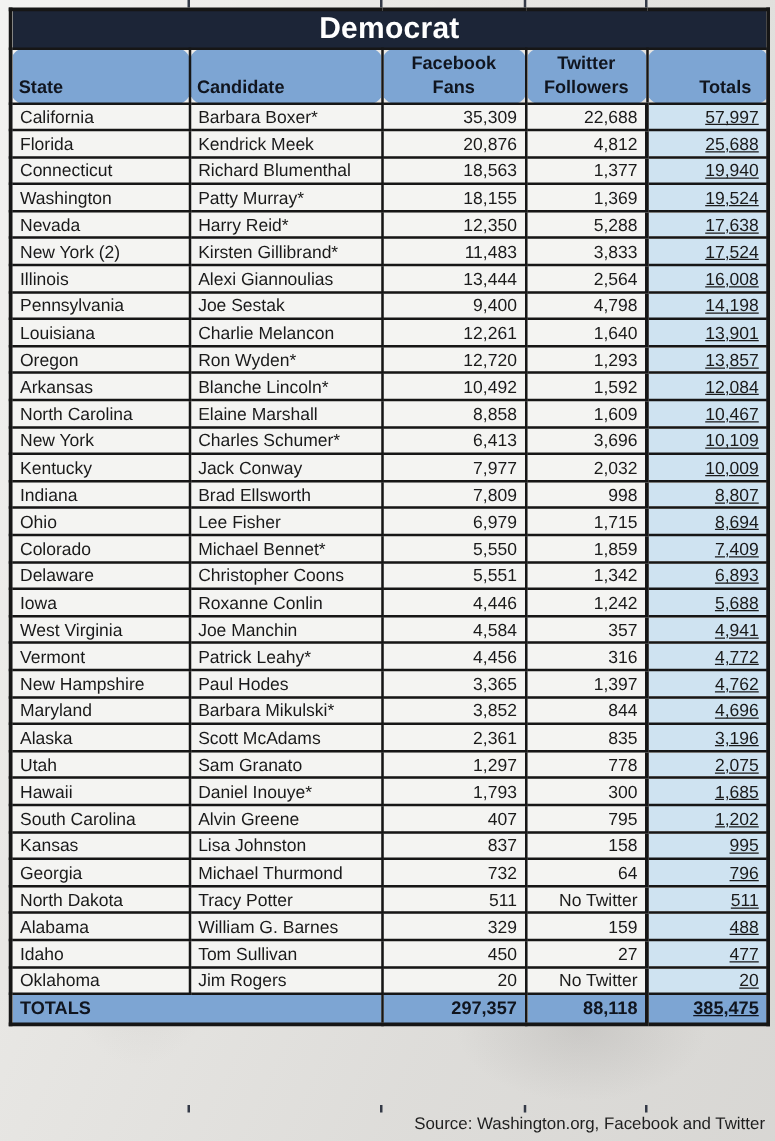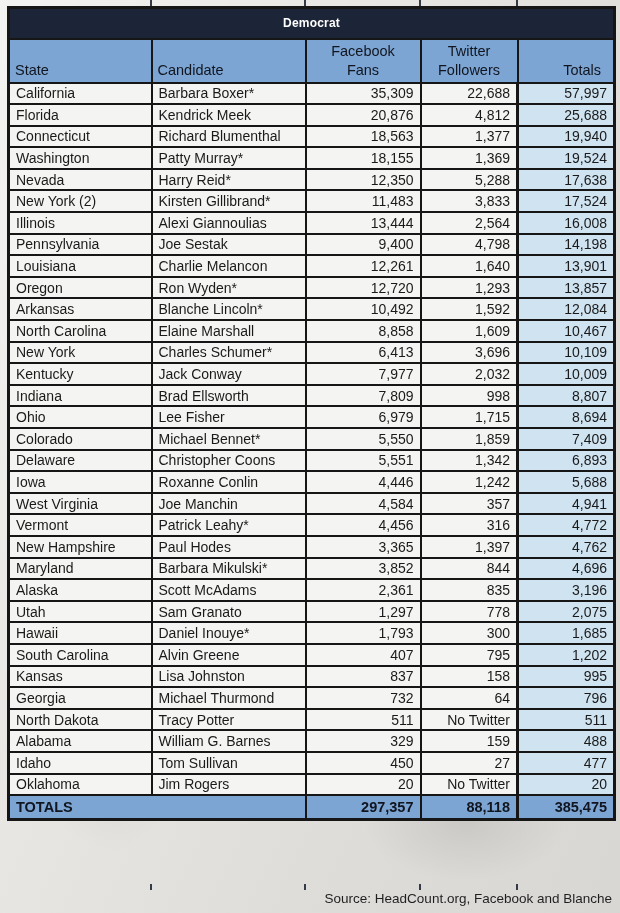--- a/index.html
+++ b/index.html
@@ -32,39 +32,39 @@
   table{
     position:absolute;left:7px;top:6px;z-index:1;
     width:606px;border-collapse:collapse;table-layout:fixed;
     border:3px solid var(--border);
   }
   col.c0{width:143px;} col.c1{width:154px;} col.c2{width:115px;} col.c3{width:97px;} col.c4{width:97px;}
   th,td{border:2px solid var(--border);overflow:hidden;white-space:nowrap;}
 
   .row-title td{
     background:var(--header-bg);color:var(--title-text);
-    font-size:12px;font-weight:bold;text-align:center;height:31px;
+    font-size:24px;font-weight:bold;text-align:center;height:31px;
     letter-spacing:.2px;
   }
   .row-cols th{
     background:var(--column-header-bg);color:var(--header-text);
-    font-size:14.5px;font-weight:normal;height:44px;
-    white-space:pre-line;line-height:1.25;
+    font-size:14.5px;font-weight:bold;height:44px;
+    white-space:pre-line;line-height:1.25;border-radius:10px;
   }
   th.h-left{text-align:left;vertical-align:bottom;padding:2px 5px;}
   th.h-center{text-align:center;vertical-align:middle;}
   th.h-right{text-align:right;vertical-align:bottom;padding:2px 12px 2px 2px;}
 
   tbody td{
     background:var(--row-bg);font-size:14px;height:21.6px;
     padding:1px 6px;color:var(--body-text);
   }
   tbody td.c0, tbody td.c1{text-align:left;}
   tbody td.c2, tbody td.c3, tbody td.c4{text-align:right;}
-  td.c4{background:var(--totals-column-bg);border-left-width:3px;}
+  td.c4{background:var(--totals-column-bg);border-left-width:3px;text-decoration:underline;}
 
   .row-totals td{
     background:var(--totals-row-bg);color:var(--header-text);
     font-size:14.5px;font-weight:bold;height:24px;padding:2px 6px;
   }
   .row-totals td.lbl{text-align:left;}
   .row-totals td{text-align:right;}
   .row-totals td.c4{background:var(--totals-row-bg);}
 
   .source{
@@ -342,13 +342,13 @@
   <tfoot>
     <tr class="row-totals">
       <td colspan="2" class="lbl">TOTALS</td>
       <td class="c2">297,357</td>
       <td class="c3">88,118</td>
       <td class="c4">385,475</td>
     </tr>
   </tfoot>
 </table>
 
-<div class="source">Source: HeadCount.org, Facebook and Blanche</div>
+<div class="source">Source: Washington.org, Facebook and Twitter</div>
 
 </body></html>

